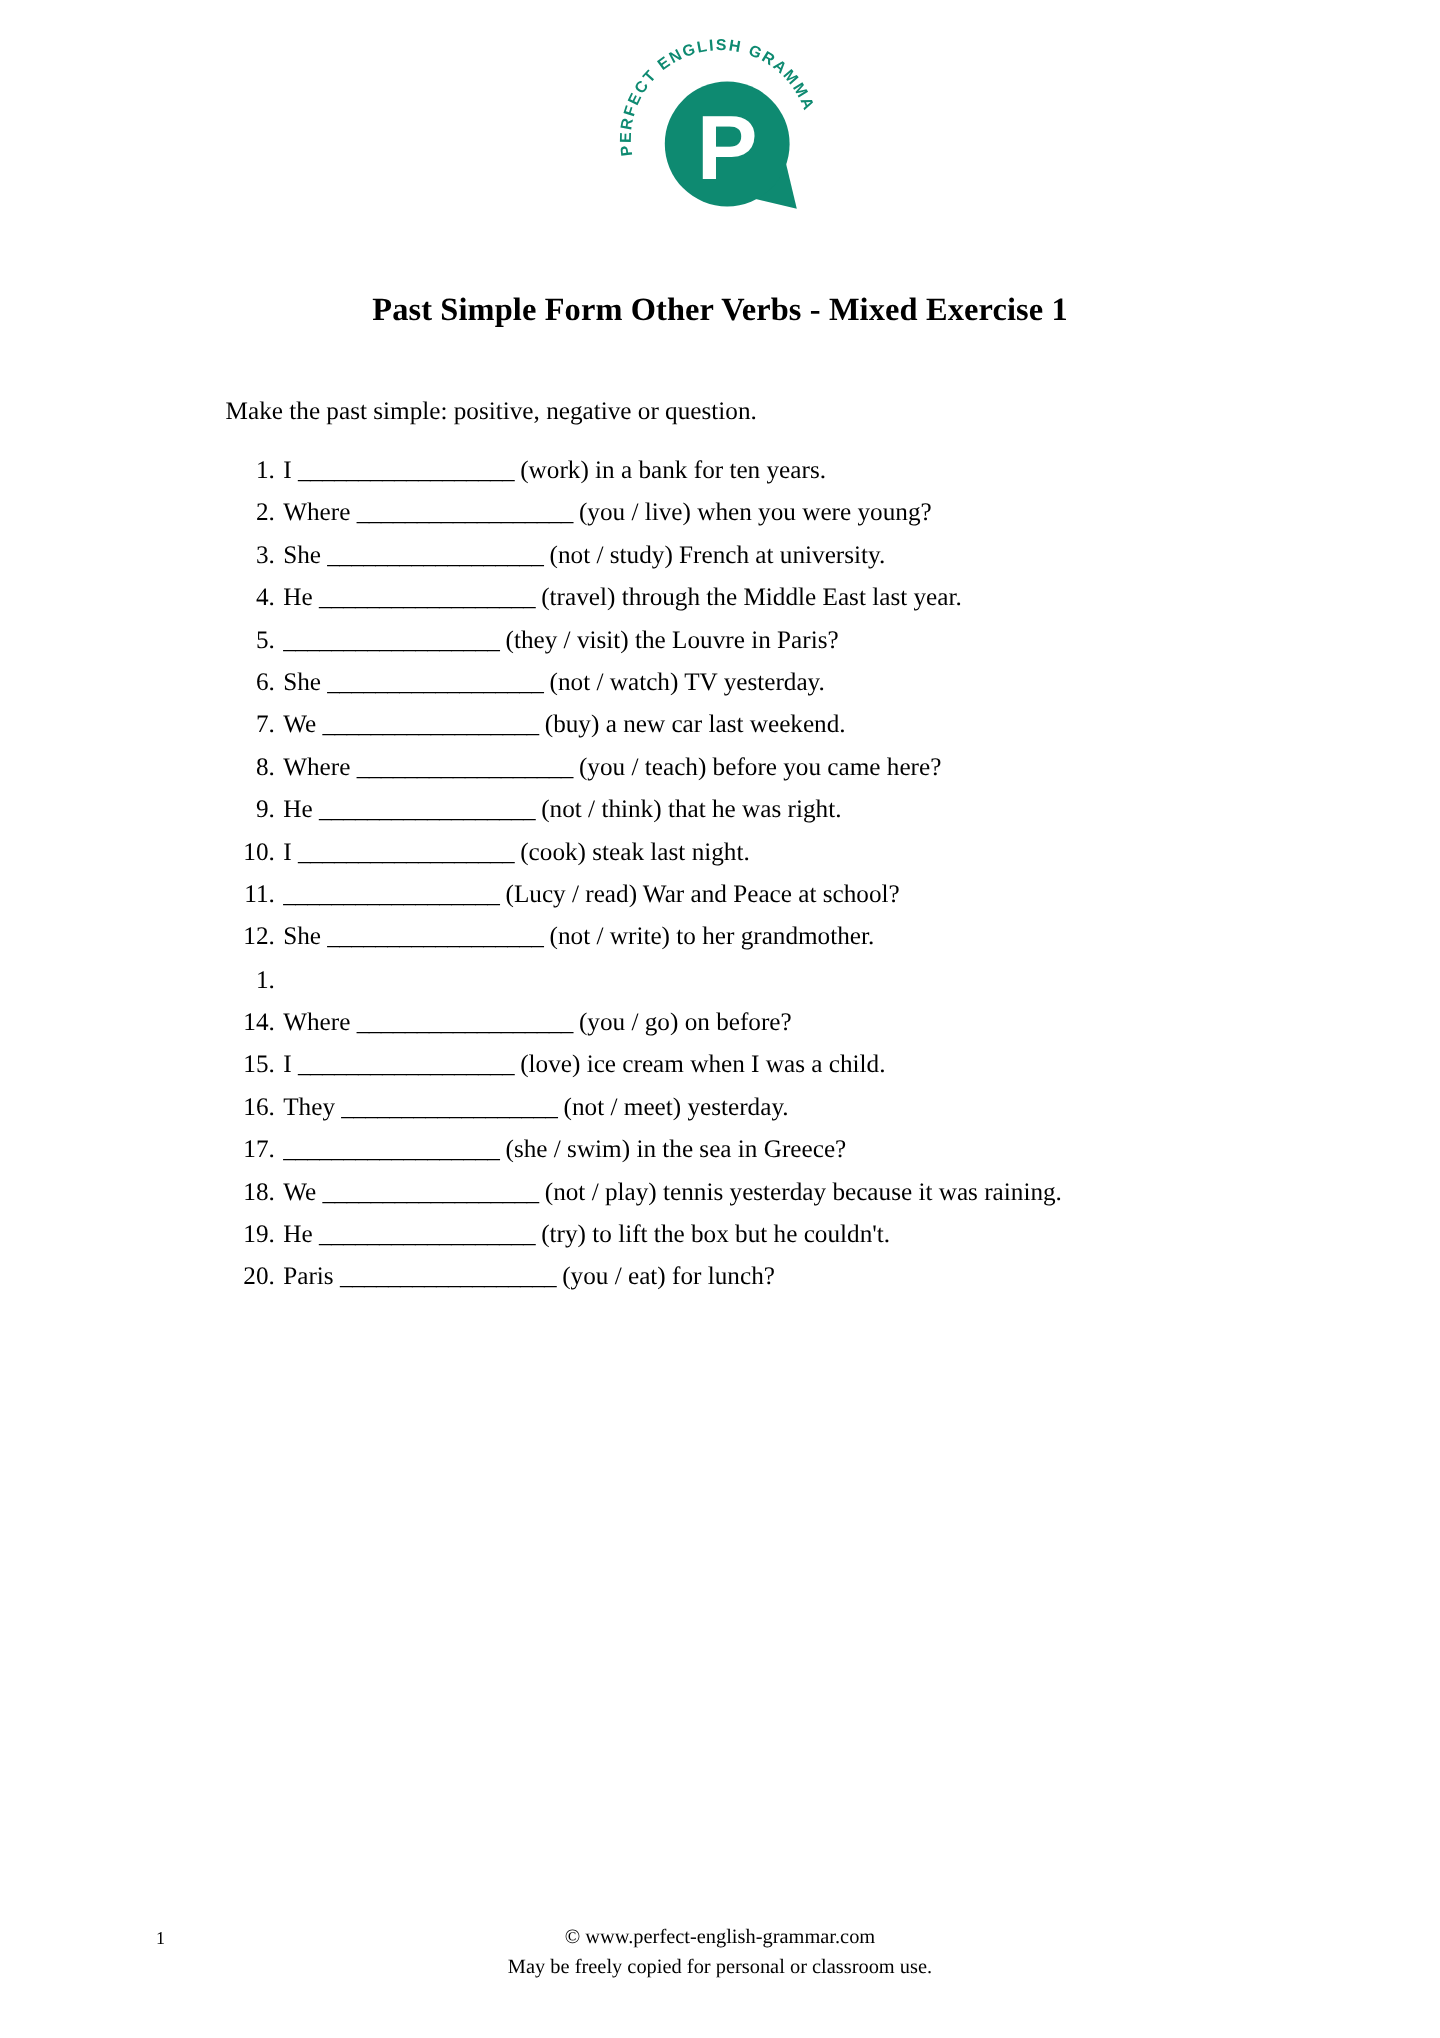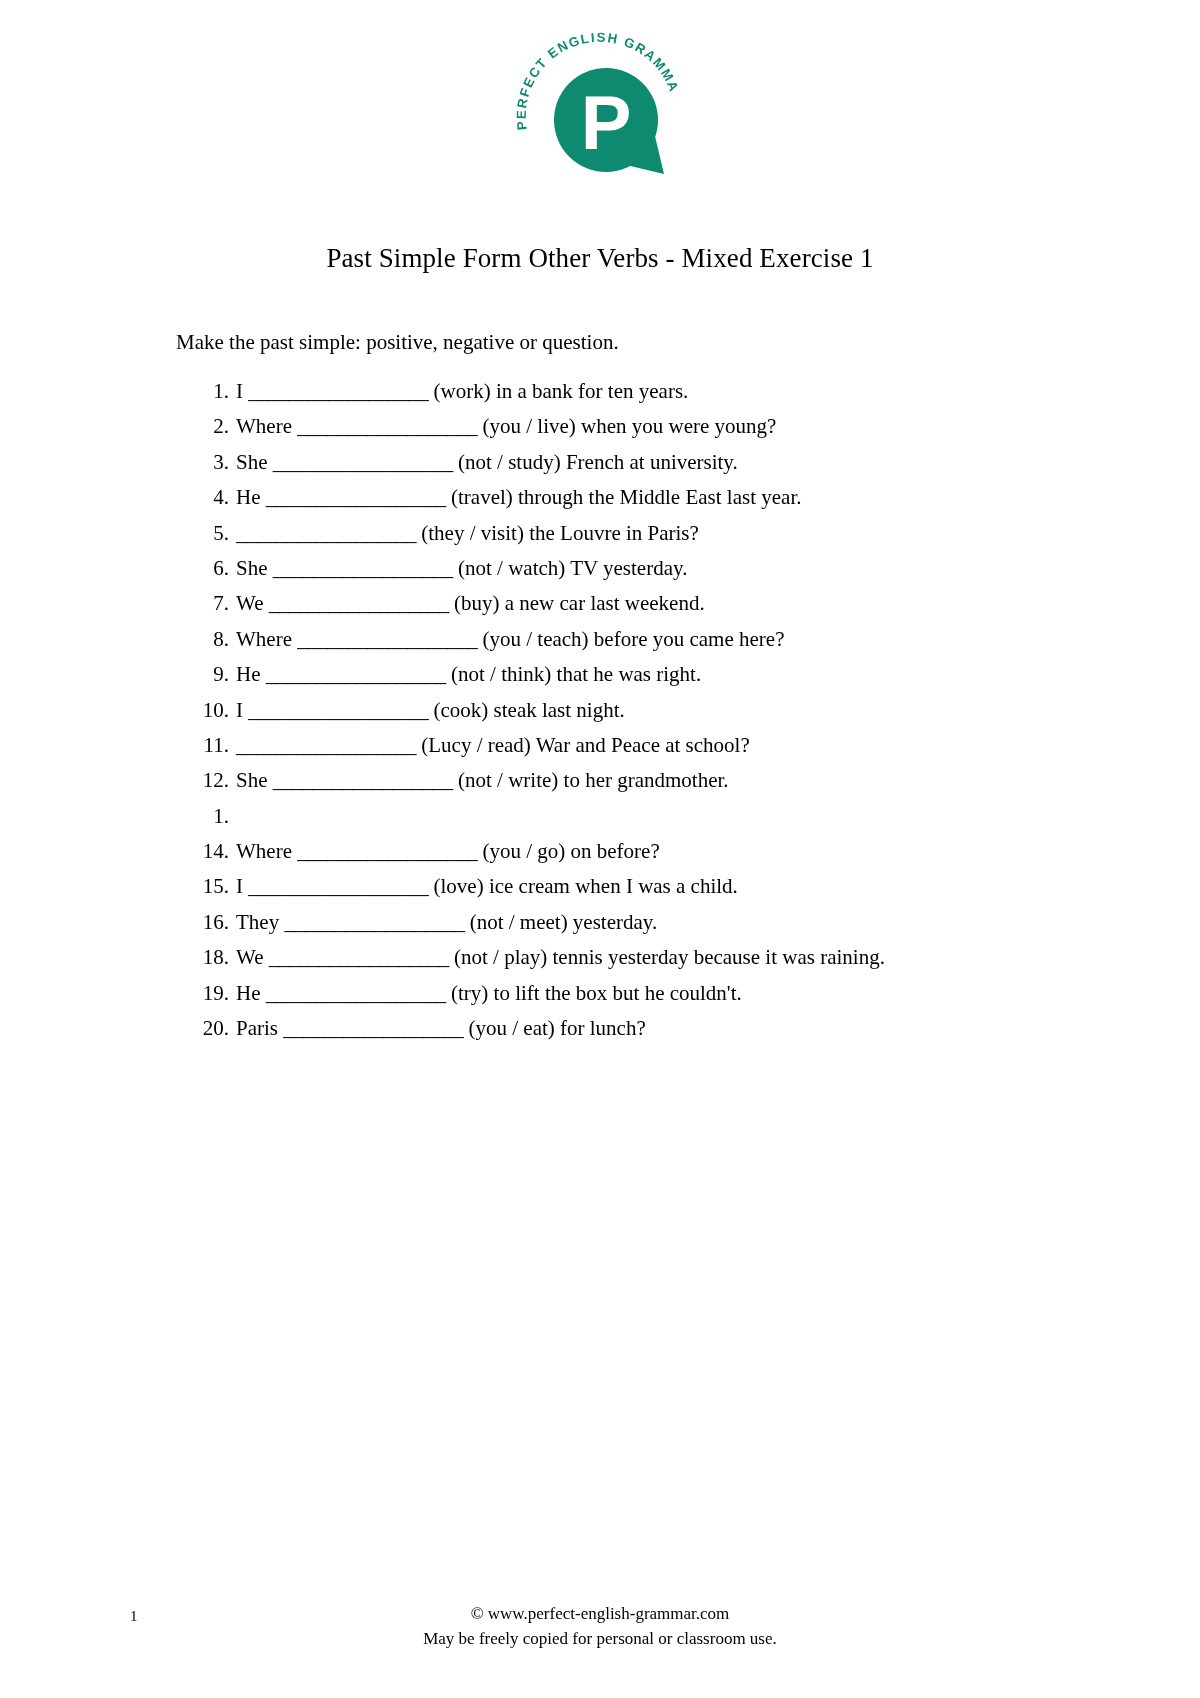--- a/index.html
+++ b/index.html
@@ -44,28 +44,28 @@
   
   .title {
     position: absolute;
     top: 224px;
     left: 0;
     right: 0;
     text-align: center;
     font-size: 27px;
     line-height: 1.2;
     letter-spacing: 0.1px;
-    font-weight: normal;
+    font-weight: bold;
   }
 
   
   .instruction {
     position: absolute;
     top: 308px;
-    left: 176px;
+    left: 188px;
     font-size: 21px;
     line-height: 1.3;
   }
 
   
   .qlist {
     position: absolute;
     top: 381px;
     left: 196px;
     right: 110px;
@@ -209,20 +209,24 @@
       </li>
       <li class="qitem">
         <span class="qnum">15.</span>
         <span class="qtext"><span>I </span><span class="blank">__________________</span><span> (love) ice cream when I was a child.</span></span>
       </li>
       <li class="qitem">
         <span class="qnum">16.</span>
         <span class="qtext"><span>They </span><span class="blank">__________________</span><span> (not / meet) yesterday.</span></span>
       </li>
       <li class="qitem">
+        <span class="qnum">17.</span>
+        <span class="qtext"><span></span><span class="blank">__________________</span><span> (she / swim) in the sea in Greece?</span></span>
+      </li>
+      <li class="qitem">
         <span class="qnum">18.</span>
         <span class="qtext"><span>We </span><span class="blank">__________________</span><span> (not / play) tennis yesterday because it was raining.</span></span>
       </li>
       <li class="qitem">
         <span class="qnum">19.</span>
         <span class="qtext"><span>He </span><span class="blank">__________________</span><span> (try) to lift the box but he couldn't.</span></span>
       </li>
       <li class="qitem">
         <span class="qnum">20.</span>
         <span class="qtext"><span>Paris </span><span class="blank">__________________</span><span> (you / eat) for lunch?</span></span>

